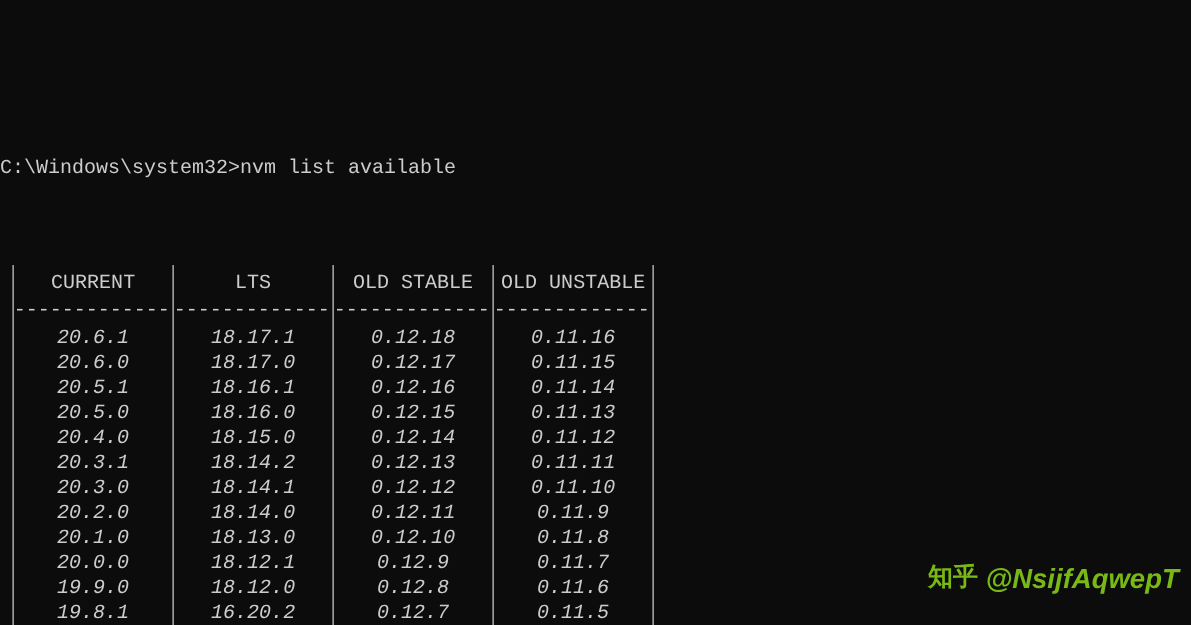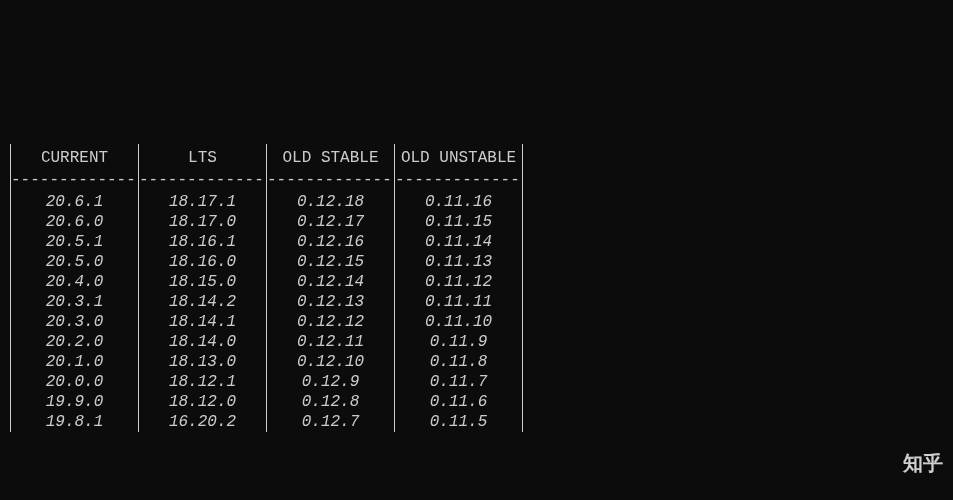--- a/index.html
+++ b/index.html
@@ -52,21 +52,21 @@
       padding-top: 2px;
       font-style: italic;
     }
     .row {
       line-height: 1.25;
     }
     .watermark {
       position: absolute;
       right: 10px;
       bottom: 24px;
-      color: #e5e5e5;
+      color: #84cc16;
       font-size: 22px;
       font-family: Arial, sans-serif;
       font-style: italic;
       font-weight: bold;
       opacity: 0.9;
       display: flex;
       align-items: center;
       gap: 6px;
       white-space: nowrap;
     }
@@ -75,24 +75,26 @@
       font-style: normal;
       font-size: 20px;
     }
   </style>
 </head>
 <body>
 
 
 
 <div class="terminal">
+  <div class="prompt-line"><span>C:\Windows\system32&gt;</span><span>nvm list available</span></div>
 
   <div class="table" id="version-table"><div class="col first"><div class="col-inner"><div class="header">CURRENT</div><div class="divider">--------------</div><div class="rows"><div class="row">20.6.1</div><div class="row">20.6.0</div><div class="row">20.5.1</div><div class="row">20.5.0</div><div class="row">20.4.0</div><div class="row">20.3.1</div><div class="row">20.3.0</div><div class="row">20.2.0</div><div class="row">20.1.0</div><div class="row">20.0.0</div><div class="row">19.9.0</div><div class="row">19.8.1</div></div></div></div><div class="col"><div class="col-inner"><div class="header">LTS</div><div class="divider">--------------</div><div class="rows"><div class="row">18.17.1</div><div class="row">18.17.0</div><div class="row">18.16.1</div><div class="row">18.16.0</div><div class="row">18.15.0</div><div class="row">18.14.2</div><div class="row">18.14.1</div><div class="row">18.14.0</div><div class="row">18.13.0</div><div class="row">18.12.1</div><div class="row">18.12.0</div><div class="row">16.20.2</div></div></div></div><div class="col"><div class="col-inner"><div class="header">OLD STABLE</div><div class="divider">--------------</div><div class="rows"><div class="row">0.12.18</div><div class="row">0.12.17</div><div class="row">0.12.16</div><div class="row">0.12.15</div><div class="row">0.12.14</div><div class="row">0.12.13</div><div class="row">0.12.12</div><div class="row">0.12.11</div><div class="row">0.12.10</div><div class="row">0.12.9</div><div class="row">0.12.8</div><div class="row">0.12.7</div></div></div></div><div class="col"><div class="col-inner"><div class="header">OLD UNSTABLE</div><div class="divider">--------------</div><div class="rows"><div class="row">0.11.16</div><div class="row">0.11.15</div><div class="row">0.11.14</div><div class="row">0.11.13</div><div class="row">0.11.12</div><div class="row">0.11.11</div><div class="row">0.11.10</div><div class="row">0.11.9</div><div class="row">0.11.8</div><div class="row">0.11.7</div><div class="row">0.11.6</div><div class="row">0.11.5</div></div></div></div></div>
 
   
 </div>
 
 <div class="watermark">
   <span class="watermark-logo">知乎</span>
+  <span>@NsijfAqwepT</span>
 </div>
 
 
 
 
 </body></html>

